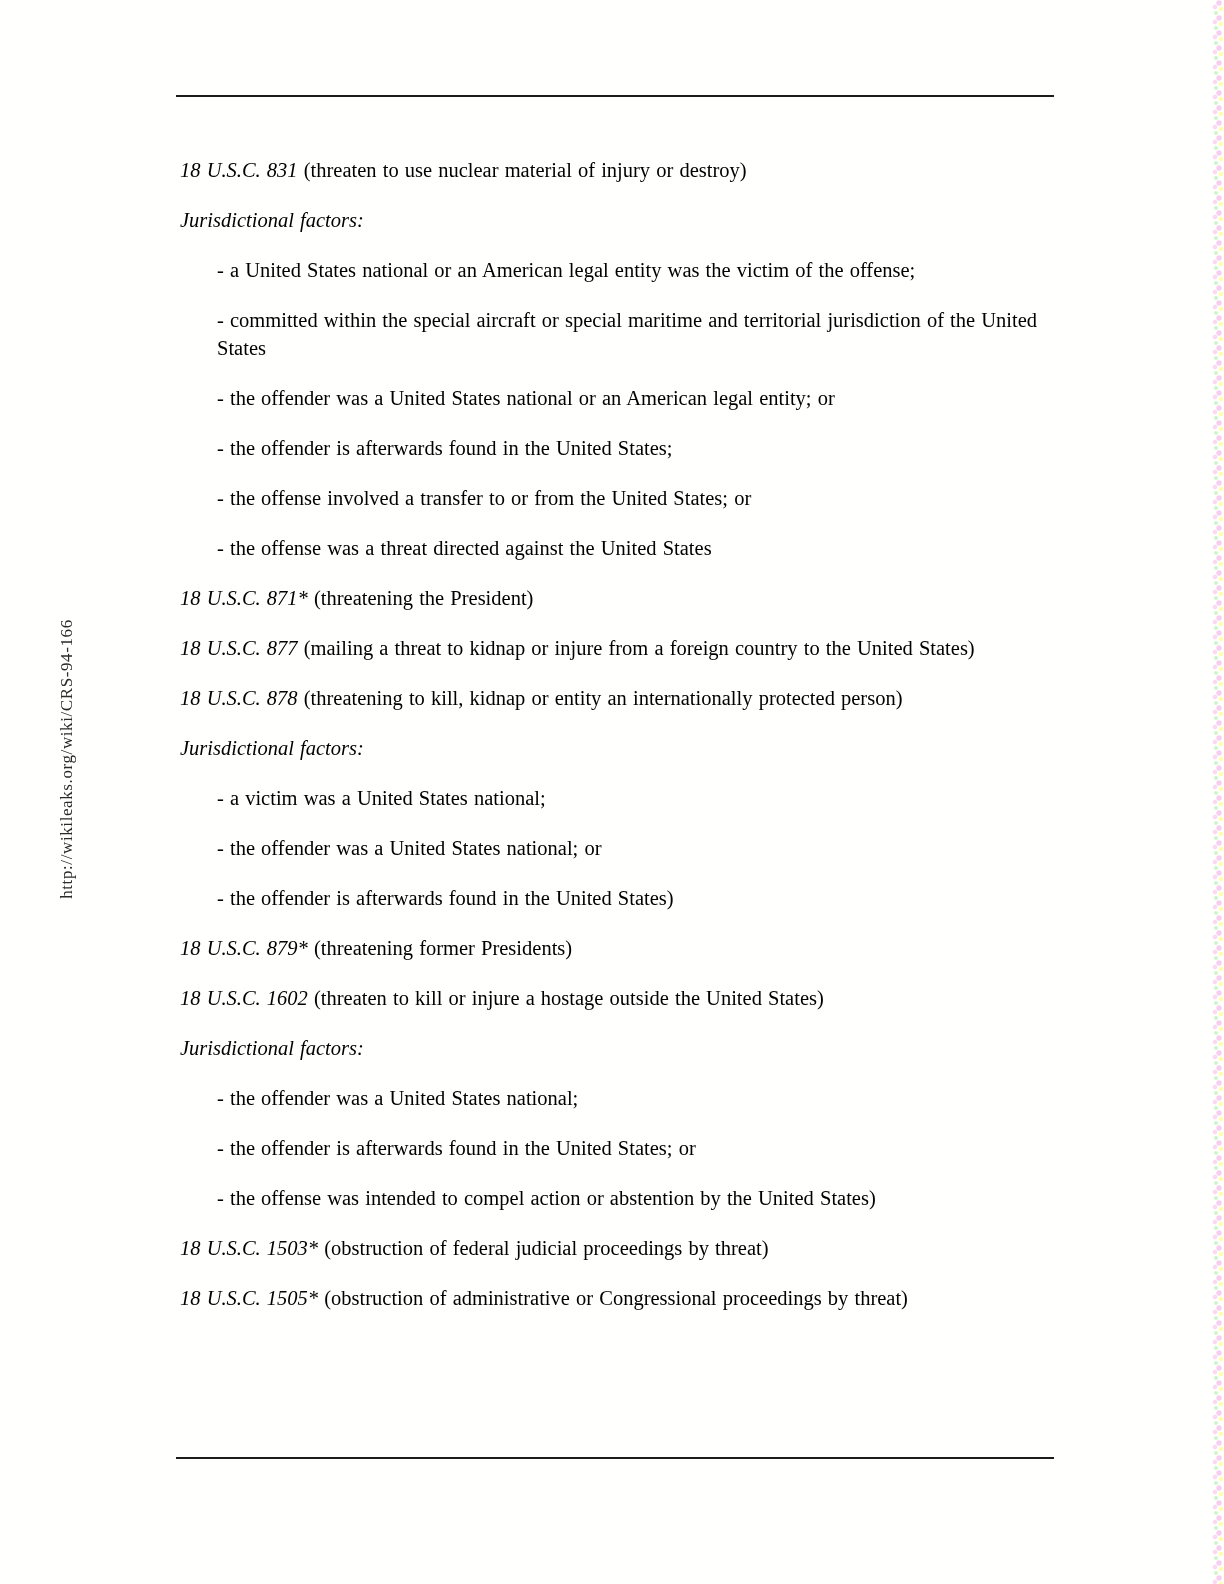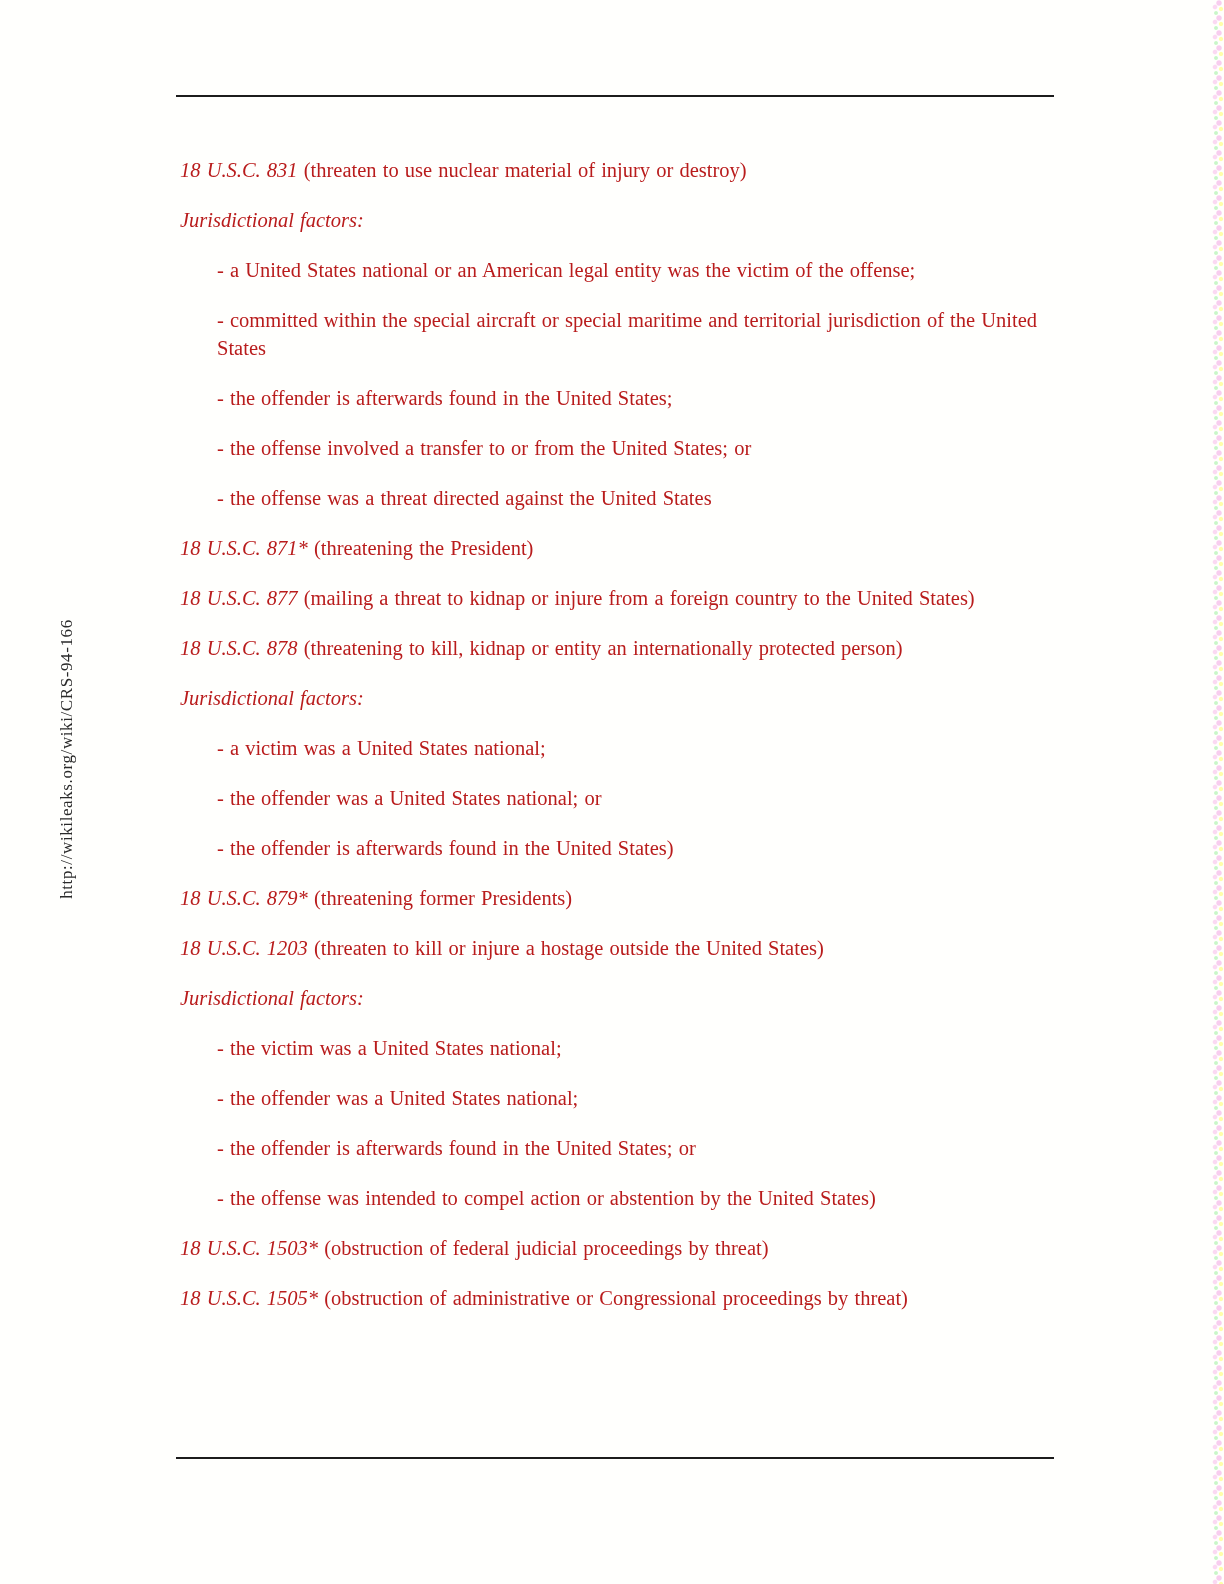--- a/index.html
+++ b/index.html
@@ -56,21 +56,21 @@
     background: #1c1c1c;
   }
   .rule-top { top: 95px; }
   .rule-bottom { top: 1457px; }
 
   .content {
     position: absolute;
     left: 180px;
     top: 156px;
     width: 880px;
-    color: #b91c1c;
+    color: #000000;
     font-size: 20.5px;
     line-height: 28px;
     word-spacing: 1px;
   }
   .para { margin: 0 0 22px 0; }
   .para.citation .cite { font-style: italic; }
   .para.factors { font-style: italic; }
   .para.bullet { margin-left: 37px; }
 </style>
 </head>
@@ -79,33 +79,33 @@
 <div class="page">
   <div class="edge-watermark"></div>
   <div class="sidebar-url">http://wikileaks.org/wiki/CRS-94-166</div>
   <div class="rule rule-top"></div>
   <div class="rule rule-bottom"></div>
   <div class="content" id="content">
       <p class="para citation"><span class="cite">18 U.S.C. 831</span> <span class="desc">(threaten to use nuclear material of injury or destroy)</span></p>
       <p class="para factors">Jurisdictional factors:</p>
       <p class="para bullet">- a United States national or an American legal entity was the victim of the offense;</p>
       <p class="para bullet">- committed within the special aircraft or special maritime and territorial jurisdiction of the United States</p>
+      <p class="para bullet">- the offender was a United States national or an American legal entity; or</p>
       <p class="para bullet">- the offender is afterwards found in the United States;</p>
       <p class="para bullet">- the offense involved a transfer to or from the United States; or</p>
       <p class="para bullet">- the offense was a threat directed against the United States</p>
       <p class="para citation"><span class="cite">18 U.S.C. 871*</span> <span class="desc">(threatening the President)</span></p>
       <p class="para citation"><span class="cite">18 U.S.C. 877</span> <span class="desc">(mailing a threat to kidnap or injure from a foreign country to the United States)</span></p>
       <p class="para citation"><span class="cite">18 U.S.C. 878</span> <span class="desc">(threatening to kill, kidnap or entity an internationally protected person)</span></p>
       <p class="para factors">Jurisdictional factors:</p>
       <p class="para bullet">- a victim was a United States national;</p>
       <p class="para bullet">- the offender was a United States national; or</p>
       <p class="para bullet">- the offender is afterwards found in the United States)</p>
       <p class="para citation"><span class="cite">18 U.S.C. 879*</span> <span class="desc">(threatening former Presidents)</span></p>
-      <p class="para citation"><span class="cite">18 U.S.C. 1203</span> <span class="desc">(threaten to kill or injure a hostage outside the United States)</span></p>
+      <p class="para citation"><span class="cite">18 U.S.C. 1602</span> <span class="desc">(threaten to kill or injure a hostage outside the United States)</span></p>
       <p class="para factors">Jurisdictional factors:</p>
-      <p class="para bullet">- the victim was a United States national;</p>
       <p class="para bullet">- the offender was a United States national;</p>
       <p class="para bullet">- the offender is afterwards found in the United States; or</p>
       <p class="para bullet">- the offense was intended to compel action or abstention by the United States)</p>
       <p class="para citation"><span class="cite">18 U.S.C. 1503*</span> <span class="desc">(obstruction of federal judicial proceedings by threat)</span></p>
       <p class="para citation"><span class="cite">18 U.S.C. 1505*</span> <span class="desc">(obstruction of administrative or Congressional proceedings by threat)</span></p>
     </div>
 </div>
 
 </body></html>

